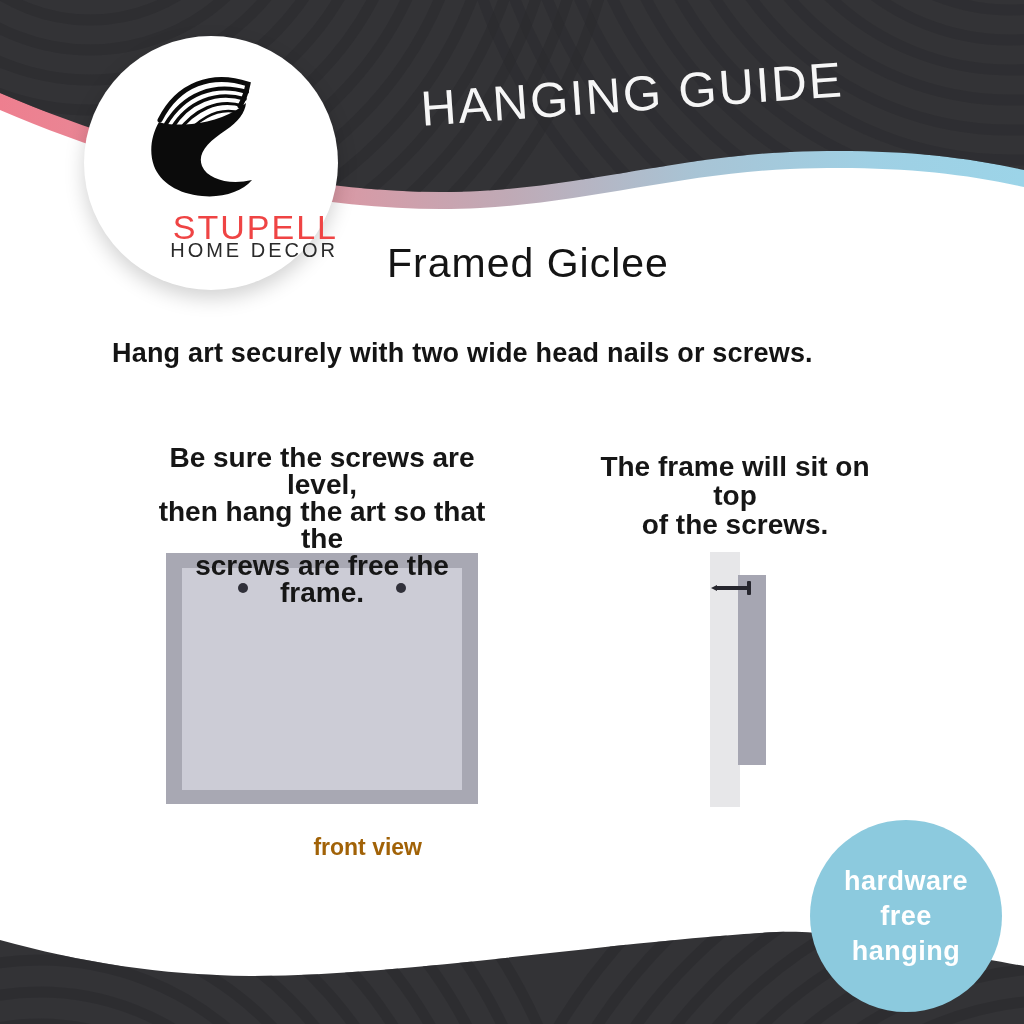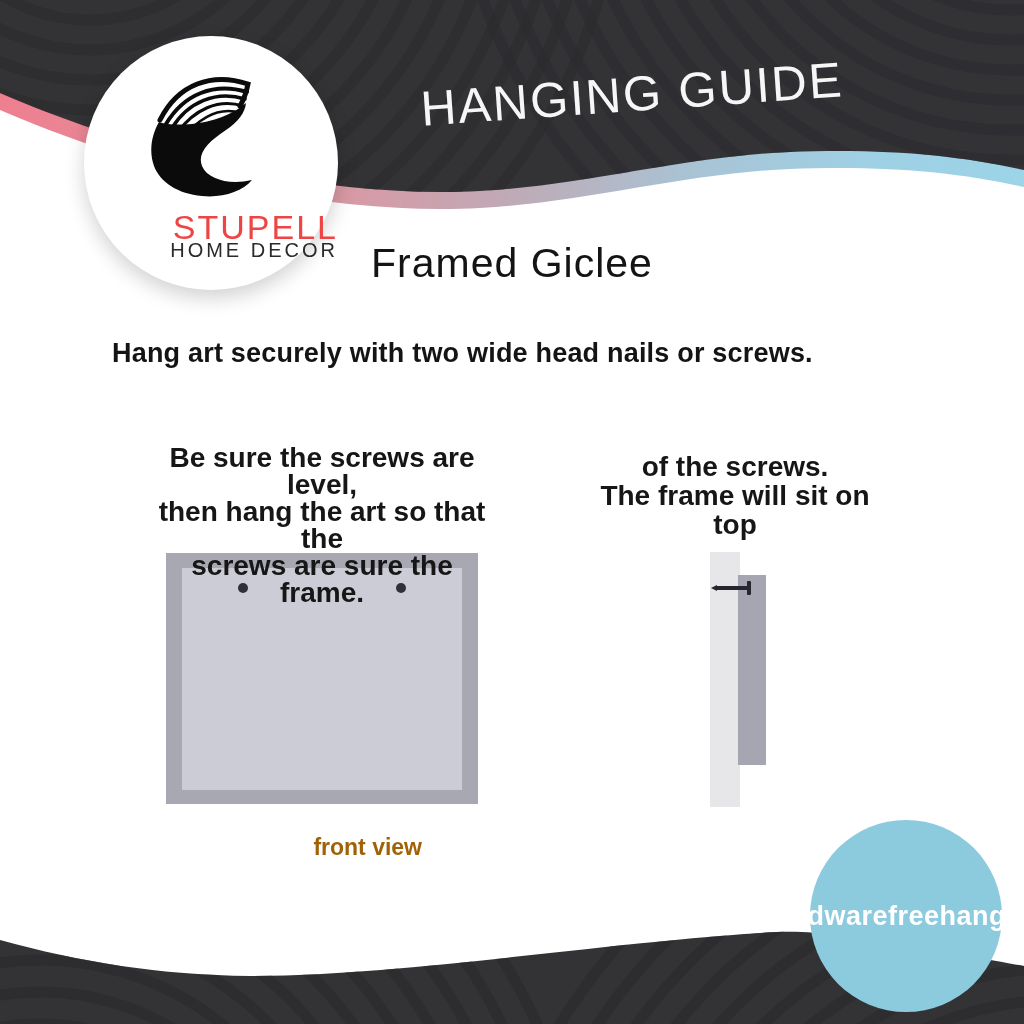--- a/index.html
+++ b/index.html
@@ -25,21 +25,21 @@
   .logo-name{
     position:absolute;left:0;top:172px;width:254px;text-align:right;
     font-size:34px;letter-spacing:2px;color:#ef4444;font-weight:400;
   }
   .logo-sub{
     position:absolute;left:0;top:203px;width:254px;text-align:right;
     font-size:20px;letter-spacing:3px;color:#2a2a2a;font-weight:400;
   }
   
   .product-title{
-    position:absolute;left:262px;top:240px;width:500px;text-align:center;
+    position:absolute;left:278px;top:240px;width:500px;text-align:center;
     font-size:41px;color:#141414;font-weight:400;letter-spacing:1px;z-index:2;
   }
   .intro-line{
     position:absolute;left:112px;top:338px;width:800px;text-align:left;
     font-size:27px;color:#141414;font-weight:700;letter-spacing:0.2px;z-index:2;
   }
   .caption{position:absolute;z-index:2;text-align:center;color:#161616;
     font-size:28px;font-weight:700;line-height:27px;}
   .caption-front{left:152px;top:444px;width:340px;}
   .caption-side{left:585px;top:452px;width:300px;line-height:29px;}
@@ -74,21 +74,21 @@
   .nail{position:absolute;left:711px;top:580px;width:42px;height:16px;z-index:2;}
   .nail .shaft{position:absolute;left:4px;top:6px;width:34px;height:4px;background:#26262e;}
   .nail .head{position:absolute;left:36px;top:1px;width:4px;height:14px;background:#26262e;border-radius:1px;}
   .nail .tip{position:absolute;left:0;top:5px;width:0;height:0;
     border-top:3px solid transparent;border-bottom:3px solid transparent;
     border-right:6px solid #26262e;}
   
   .badge-circle{
     position:absolute;left:810px;top:820px;width:192px;height:192px;
     border-radius:50%;background:#8ccade;z-index:2;
-    display:flex;flex-direction:row;align-items:center;justify-content:center;
+    display:flex;flex-direction:column;align-items:center;justify-content:center;
     color:#ffffff;font-size:27px;font-weight:700;line-height:35px;text-align:center;
     letter-spacing:0.5px;
   }
 </style>
 </head>
 <body>
 
 <div id="stage">
 
   <svg id="bg" width="1024" height="1024" viewBox="0 0 1024 1024">
@@ -205,26 +205,26 @@
     <div class="logo-sub">HOME DECOR</div>
   </div>
 
   <div class="product-title">Framed Giclee</div>
 
   <div class="intro-line">Hang art securely with two wide head nails or screws.</div>
 
   <div class="caption caption-front">
     <div>Be sure the screws are level,</div>
     <div>then hang the art so that the</div>
-    <div>screws are sure the frame.</div>
+    <div>screws are free the frame.</div>
   </div>
 
   <div class="caption caption-side">
+    <div>The frame will sit on top</div>
     <div>of the screws.</div>
-    <div>The frame will sit on top</div>
   </div>
 
   <div class="front-frame">
     <div class="front-art"></div>
     <div class="screw-dot left"></div>
     <div class="screw-dot right"></div>
   </div>
   <div class="view-label label-front">front view</div>
 
   <div class="side-wall"></div>

